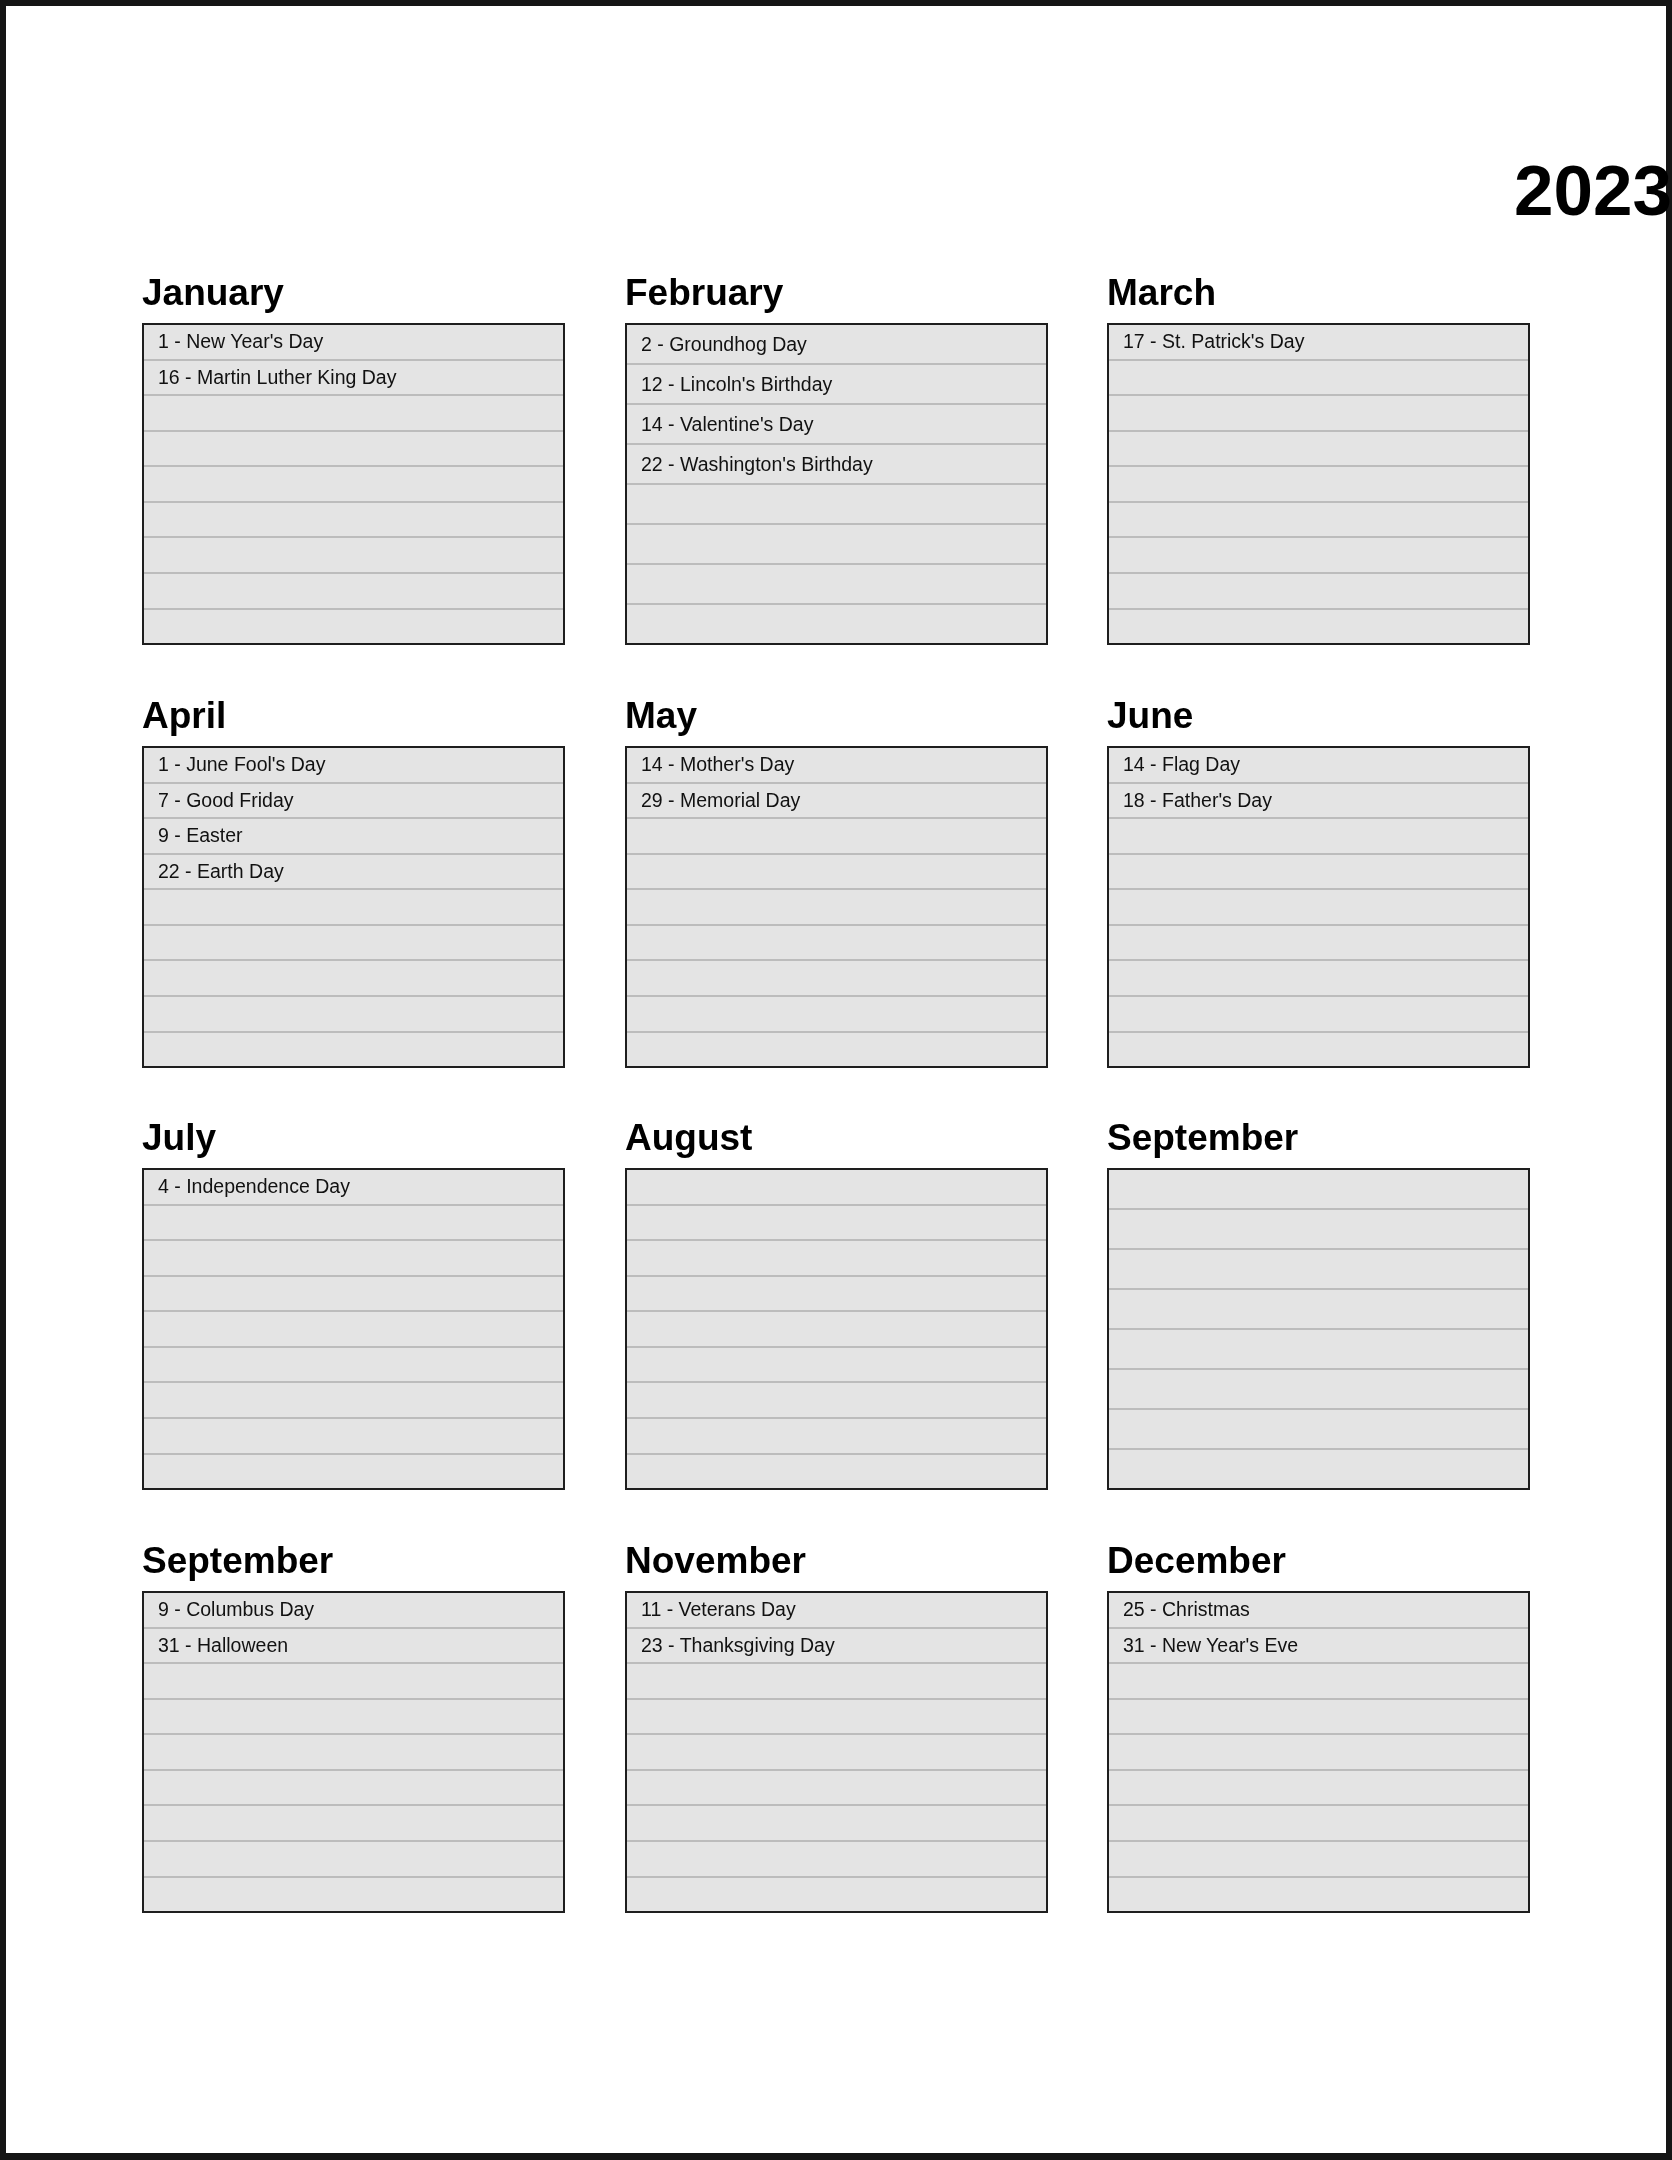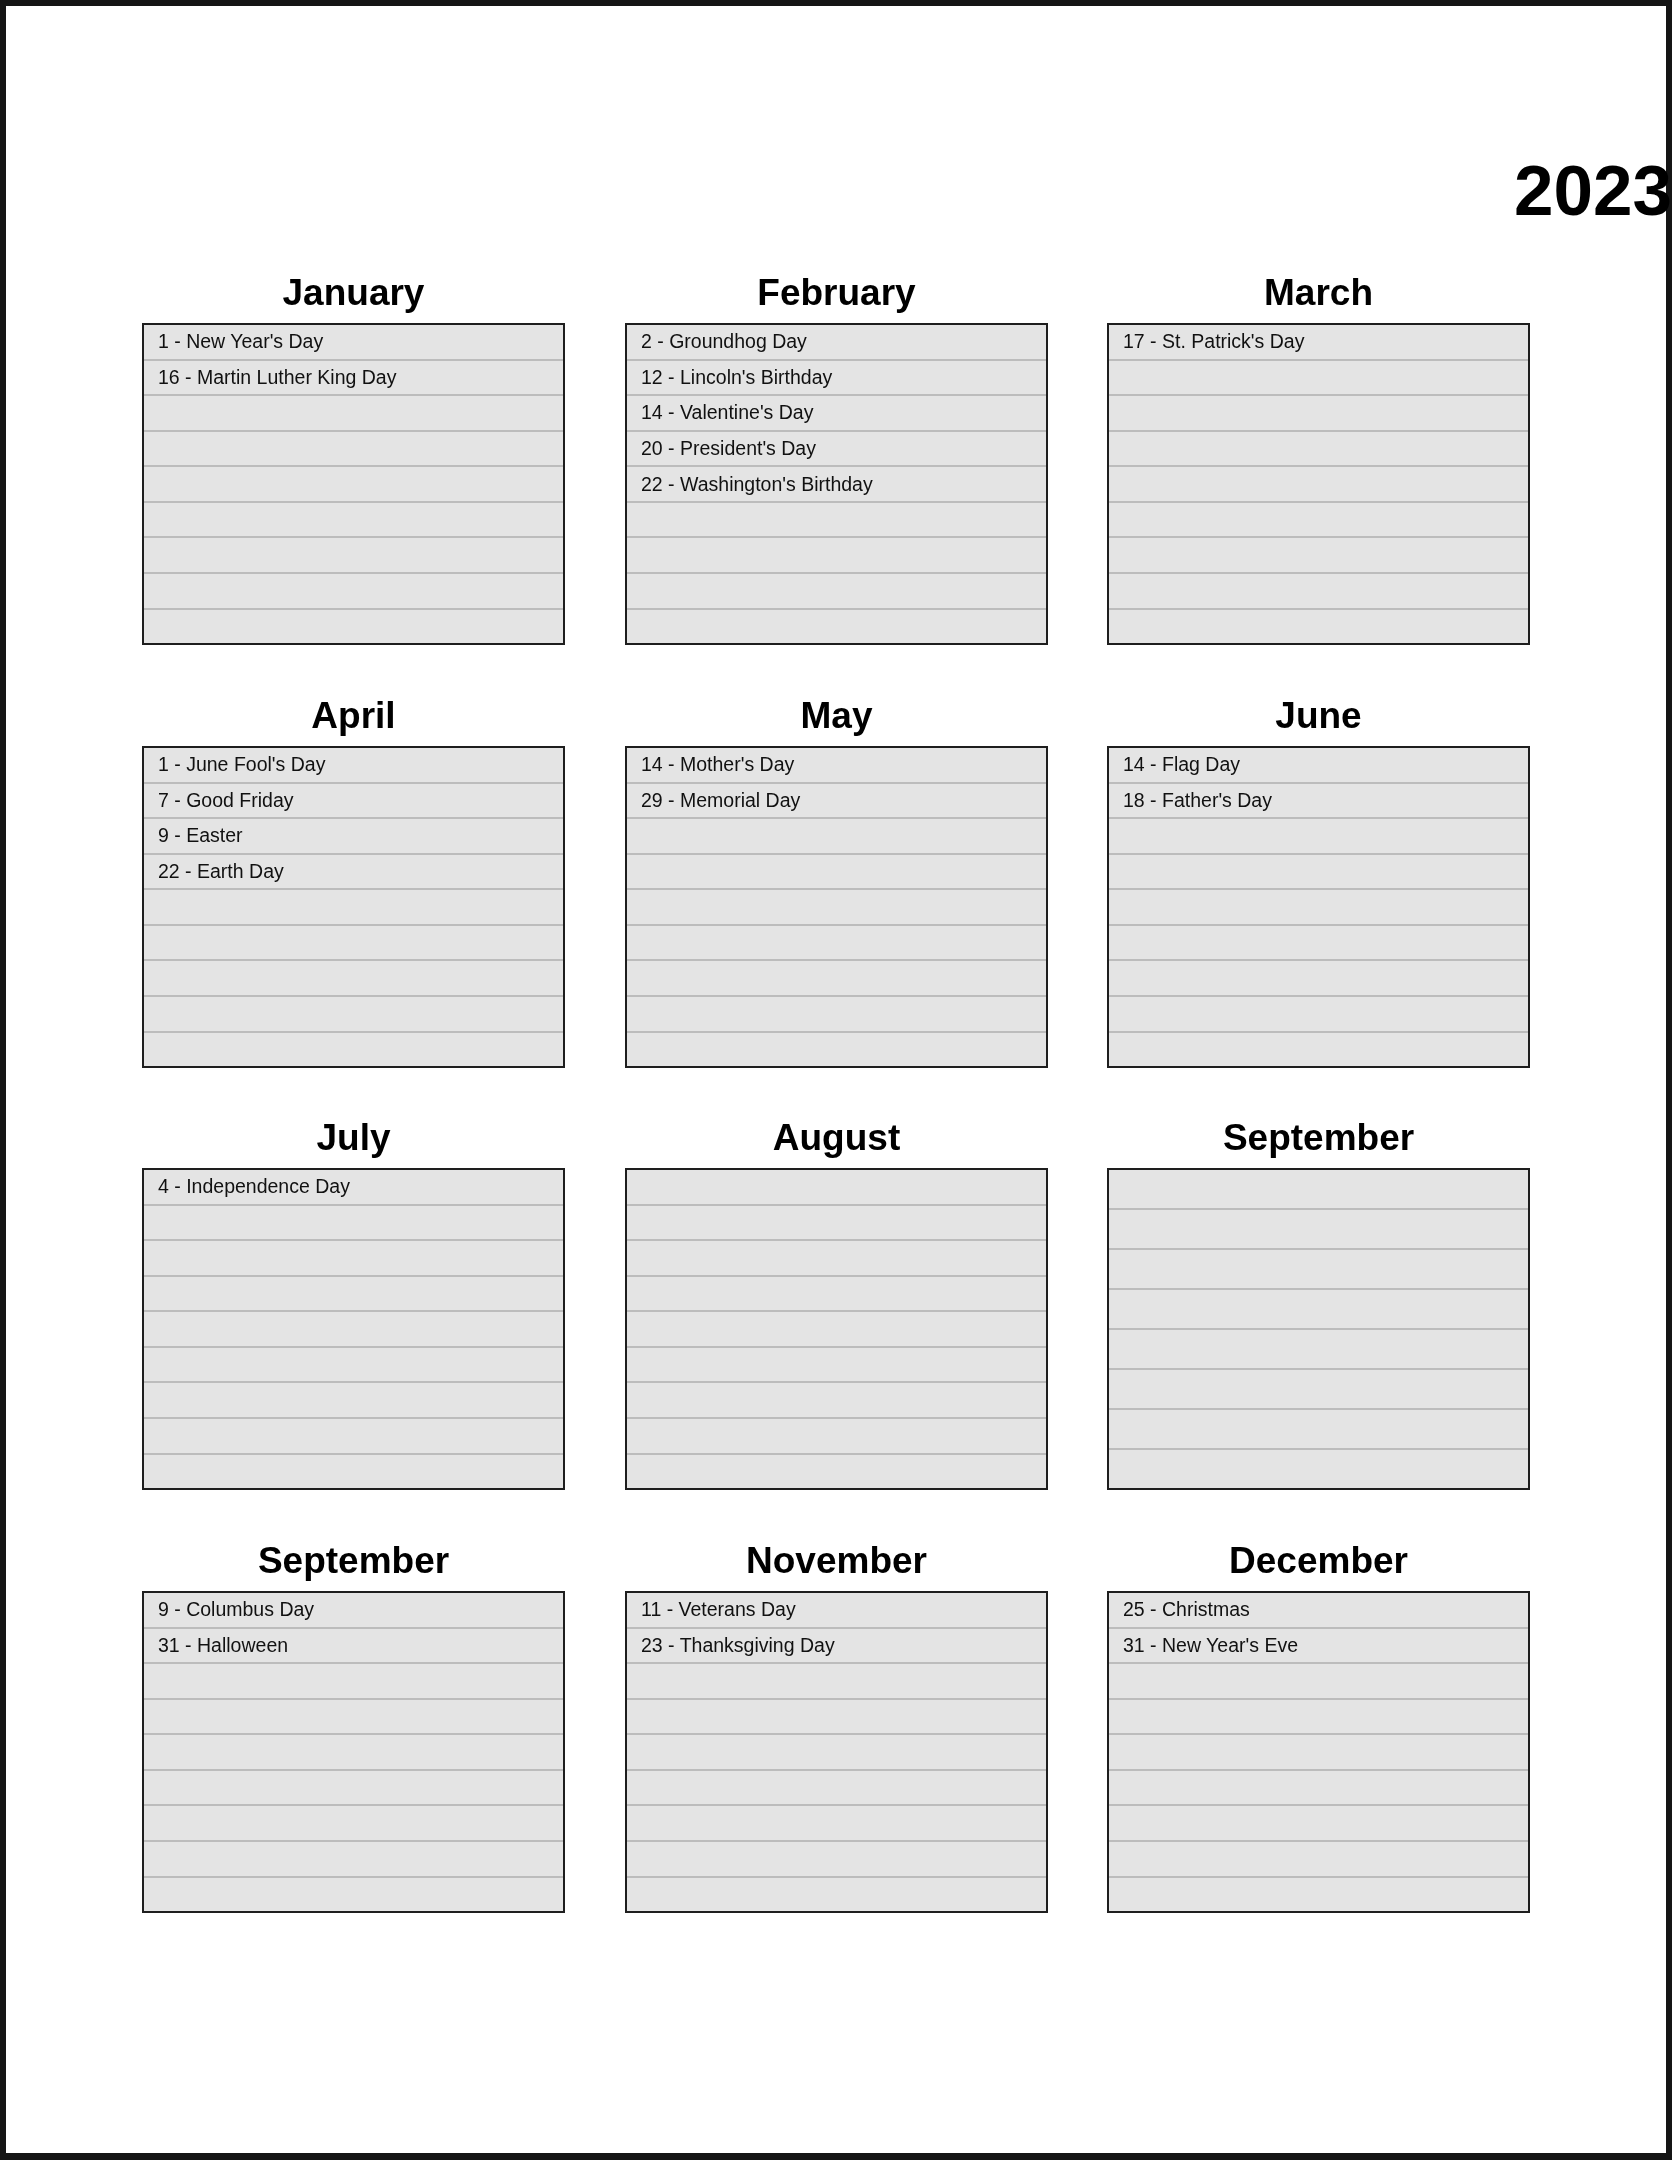--- a/index.html
+++ b/index.html
@@ -17,21 +17,21 @@
   .year-title {
     position: absolute; left: 0; width: 1672px; top: 150px;
     text-align: right; font-weight: bold; font-size: 71px; line-height: 82px;
     color: #000;
   }
   .month {
     position: absolute; width: 423px;
   }
   .month-name {
     position: absolute; left: 0; width: 423px; top: -52px;
-    text-align: center; font-weight: bold; font-size: 37px; line-height: 44px; color: #000;
+    font-weight: bold; font-size: 37px; line-height: 44px; color: #000;
   }
   .month-box {
     position: absolute; left: 0; top: 0; width: 423px; height: 322px;
     box-sizing: border-box;
     border: 2px solid #1e1e1e;
     background: #e4e4e4;
     display: flex; flex-direction: column;
   }
   .row {
     flex: 1 1 0;
@@ -64,21 +64,20 @@
         <div class="row"></div>
         <div class="row"></div>
       </div>
     </div>
     <div class="month" style="left: 625px; top: 323px;">
       <div class="month-name">February</div>
       <div class="month-box">
         <div class="row">2 - Groundhog Day</div>
         <div class="row">12 - Lincoln's Birthday</div>
         <div class="row">14 - Valentine's Day</div>
-        <div class="row">20 - President's Day</div>
         <div class="row">22 - Washington's Birthday</div>
         <div class="row"></div>
         <div class="row"></div>
         <div class="row"></div>
         <div class="row"></div>
       </div>
     </div>
     <div class="month" style="left: 1107px; top: 323px;">
       <div class="month-name">March</div>
       <div class="month-box">

